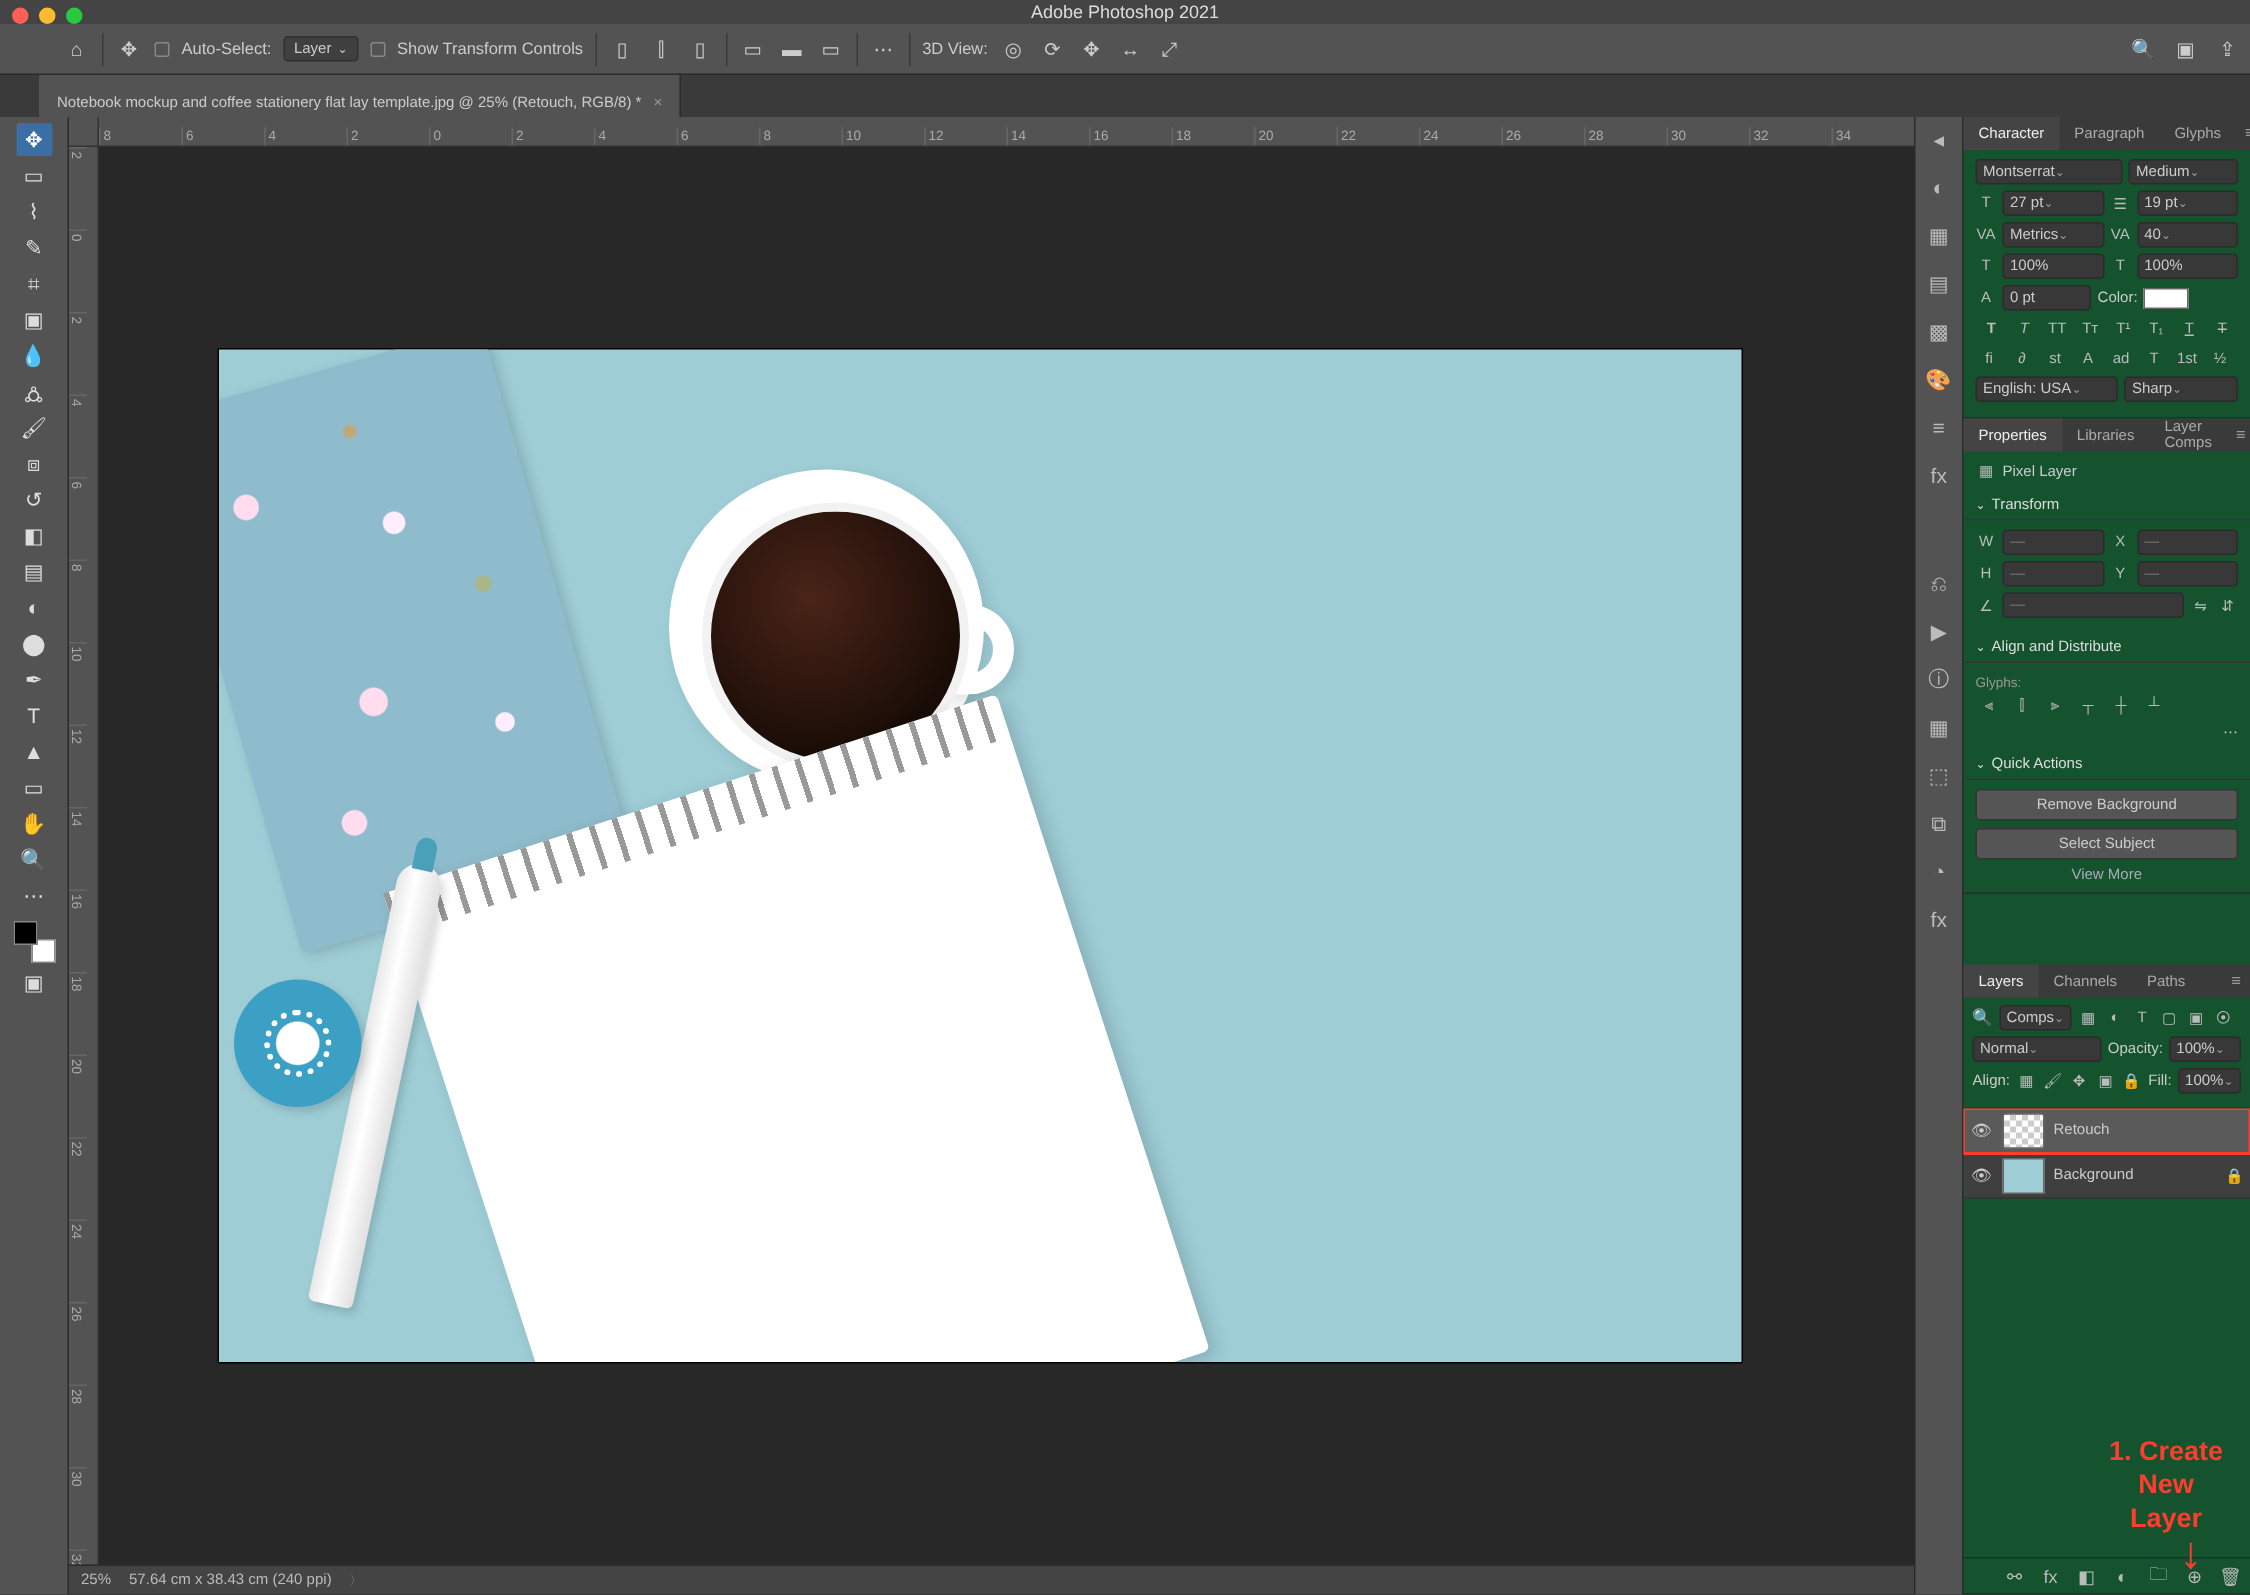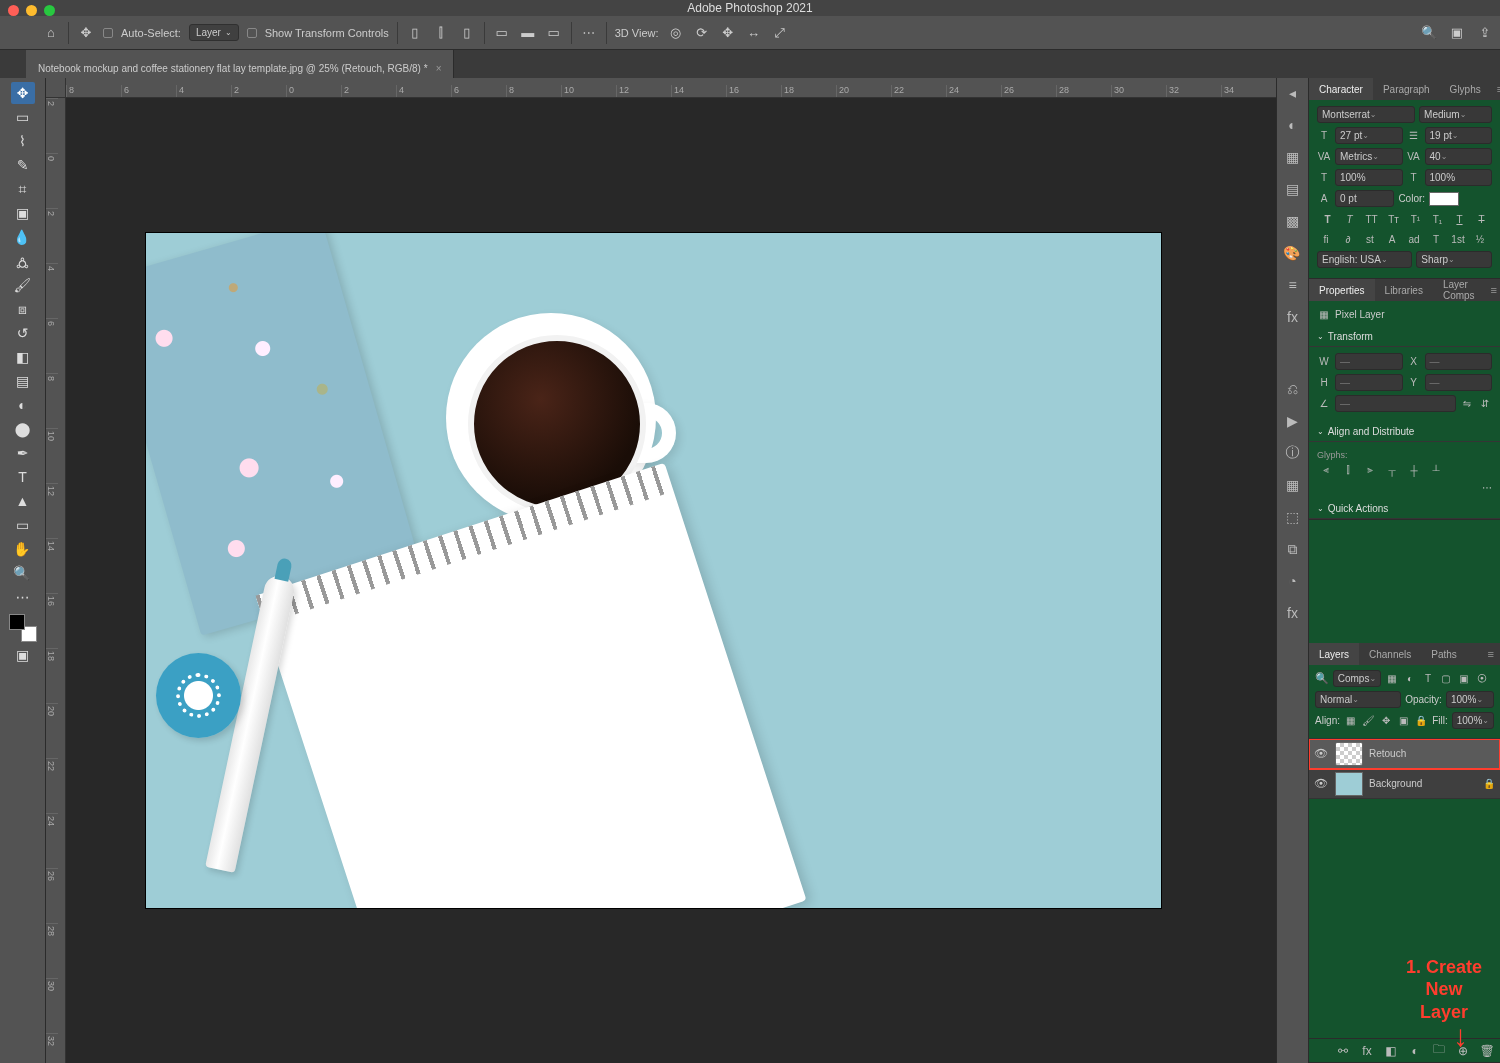--- a/index.html
+++ b/index.html
@@ -233,20 +233,25 @@
       </div>
     <div class="canvas">
       <div class="notebook-floral"></div>
       <div class="coffee">
           <div class="handle"></div>
         </div>
       <div class="notepad"></div>
       <div class="pen"></div>
       <div class="tape"></div>
     </div>
+    <div class="statusbar">
+      <span>25%</span>
+      <span>57.64 cm x 38.43 cm (240 ppi)</span>
+      <span style="font-size:8px;color:#888">〉</span>
+    </div>
   </div>
 
   <div class="innerstrip">
     <div class="ist">◂</div>
     <div class="ist">◐</div>
     <div class="ist">▦</div>
     <div class="ist">▤</div>
     <div class="ist">▩</div>
     <div class="ist">🎨</div>
     <div class="ist">≡</div>
@@ -425,20 +430,25 @@
           <span class="ib">┬</span>
           <span class="ib">┼</span>
           <span class="ib">┴</span>
         </div>
         <div style="text-align:right;margin-top:4px"><span class="ib">⋯</span></div>
       </div>
       <div class="sectionhdr">
           <span class="chev">⌄</span>
           <span>Quick Actions</span>
         </div>
+      <div class="panelbody">
+        <div class="actionbtn">Remove Background</div>
+        <div class="actionbtn">Select Subject</div>
+        <div class="linkish">View More</div>
+      </div>
     </div>
 
     <div style="flex:1"></div>
 
     <div class="panel" style="display:flex;flex-direction:column;min-height:420px">
       <div class="paneltabs">
         <div class="pt active">Layers</div>
         <div class="pt">Channels</div>
         <div class="pt">Paths</div>
         <div class="menu">≡</div>

